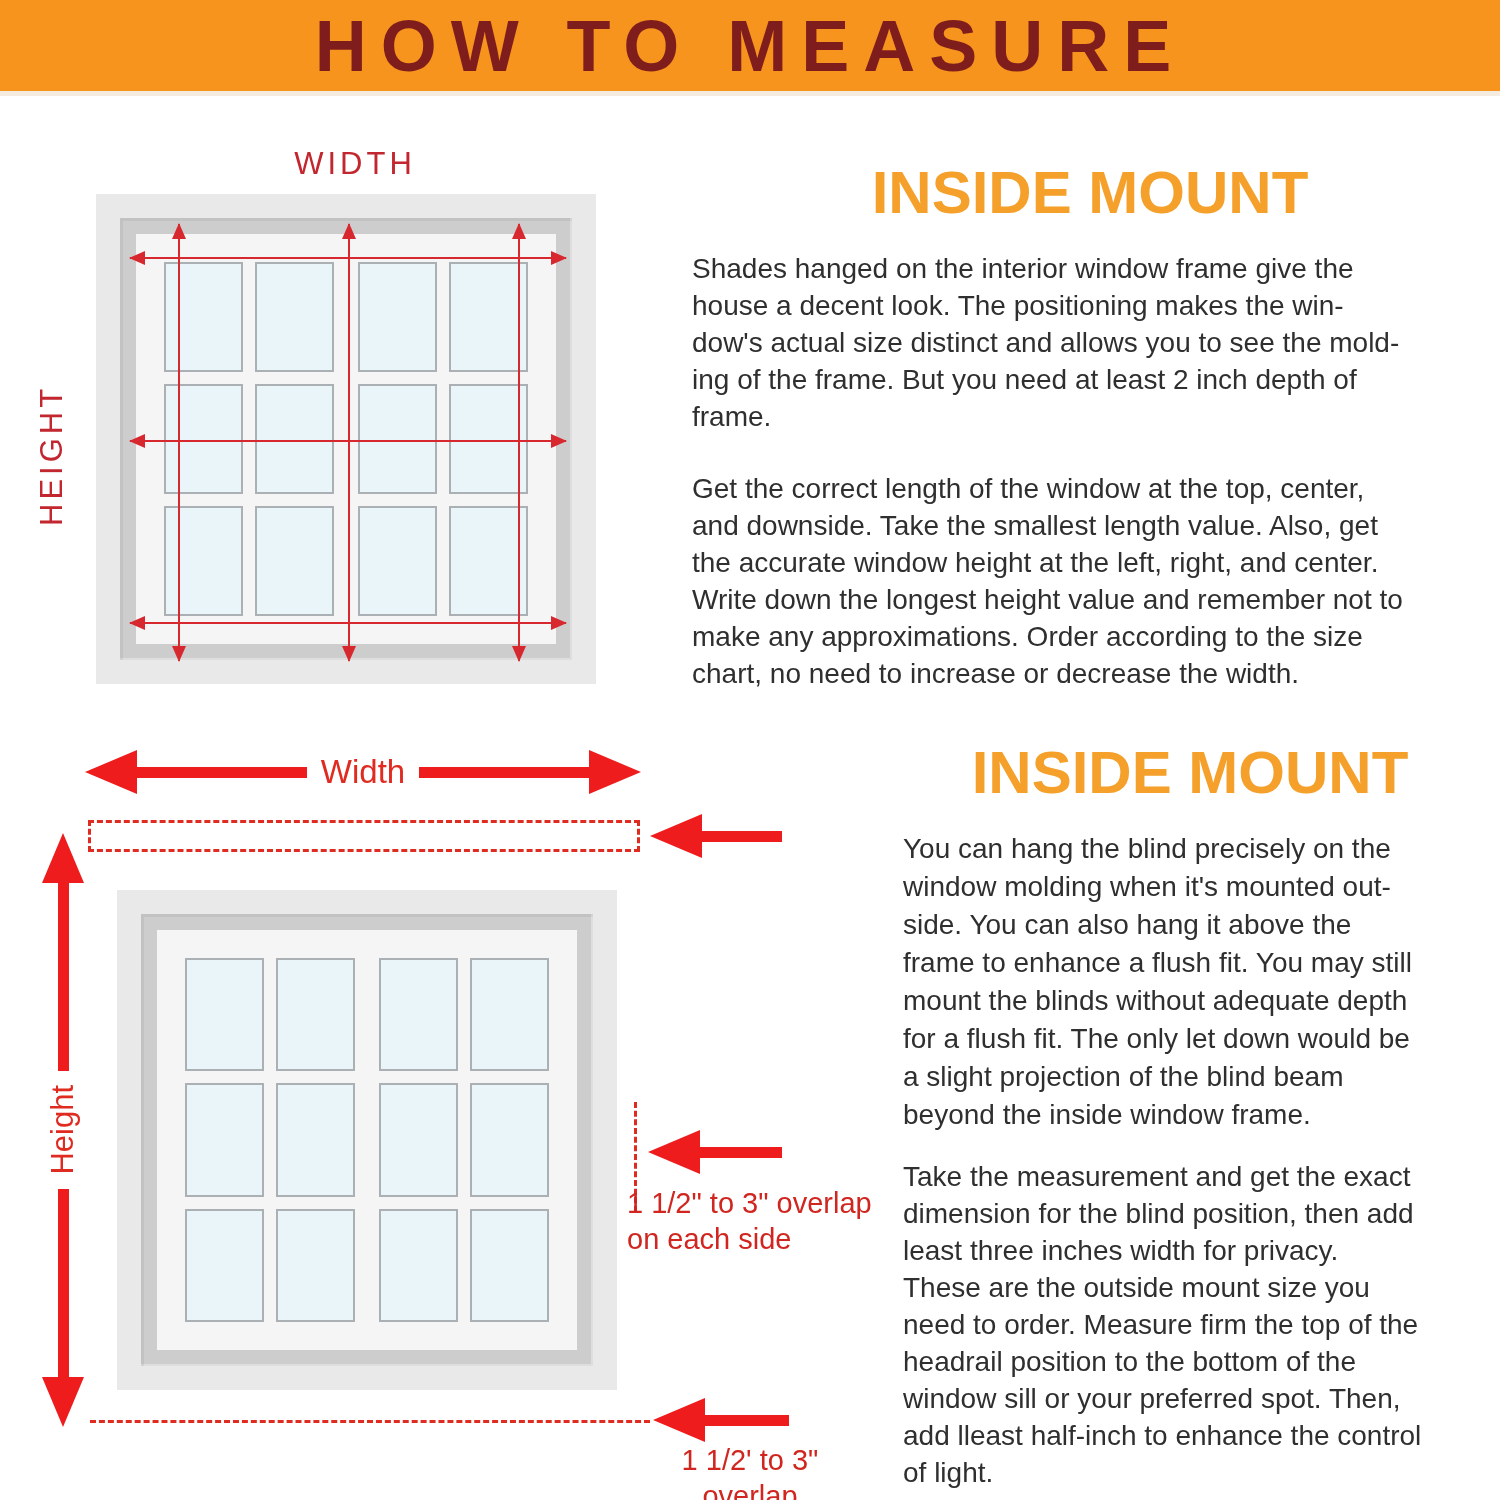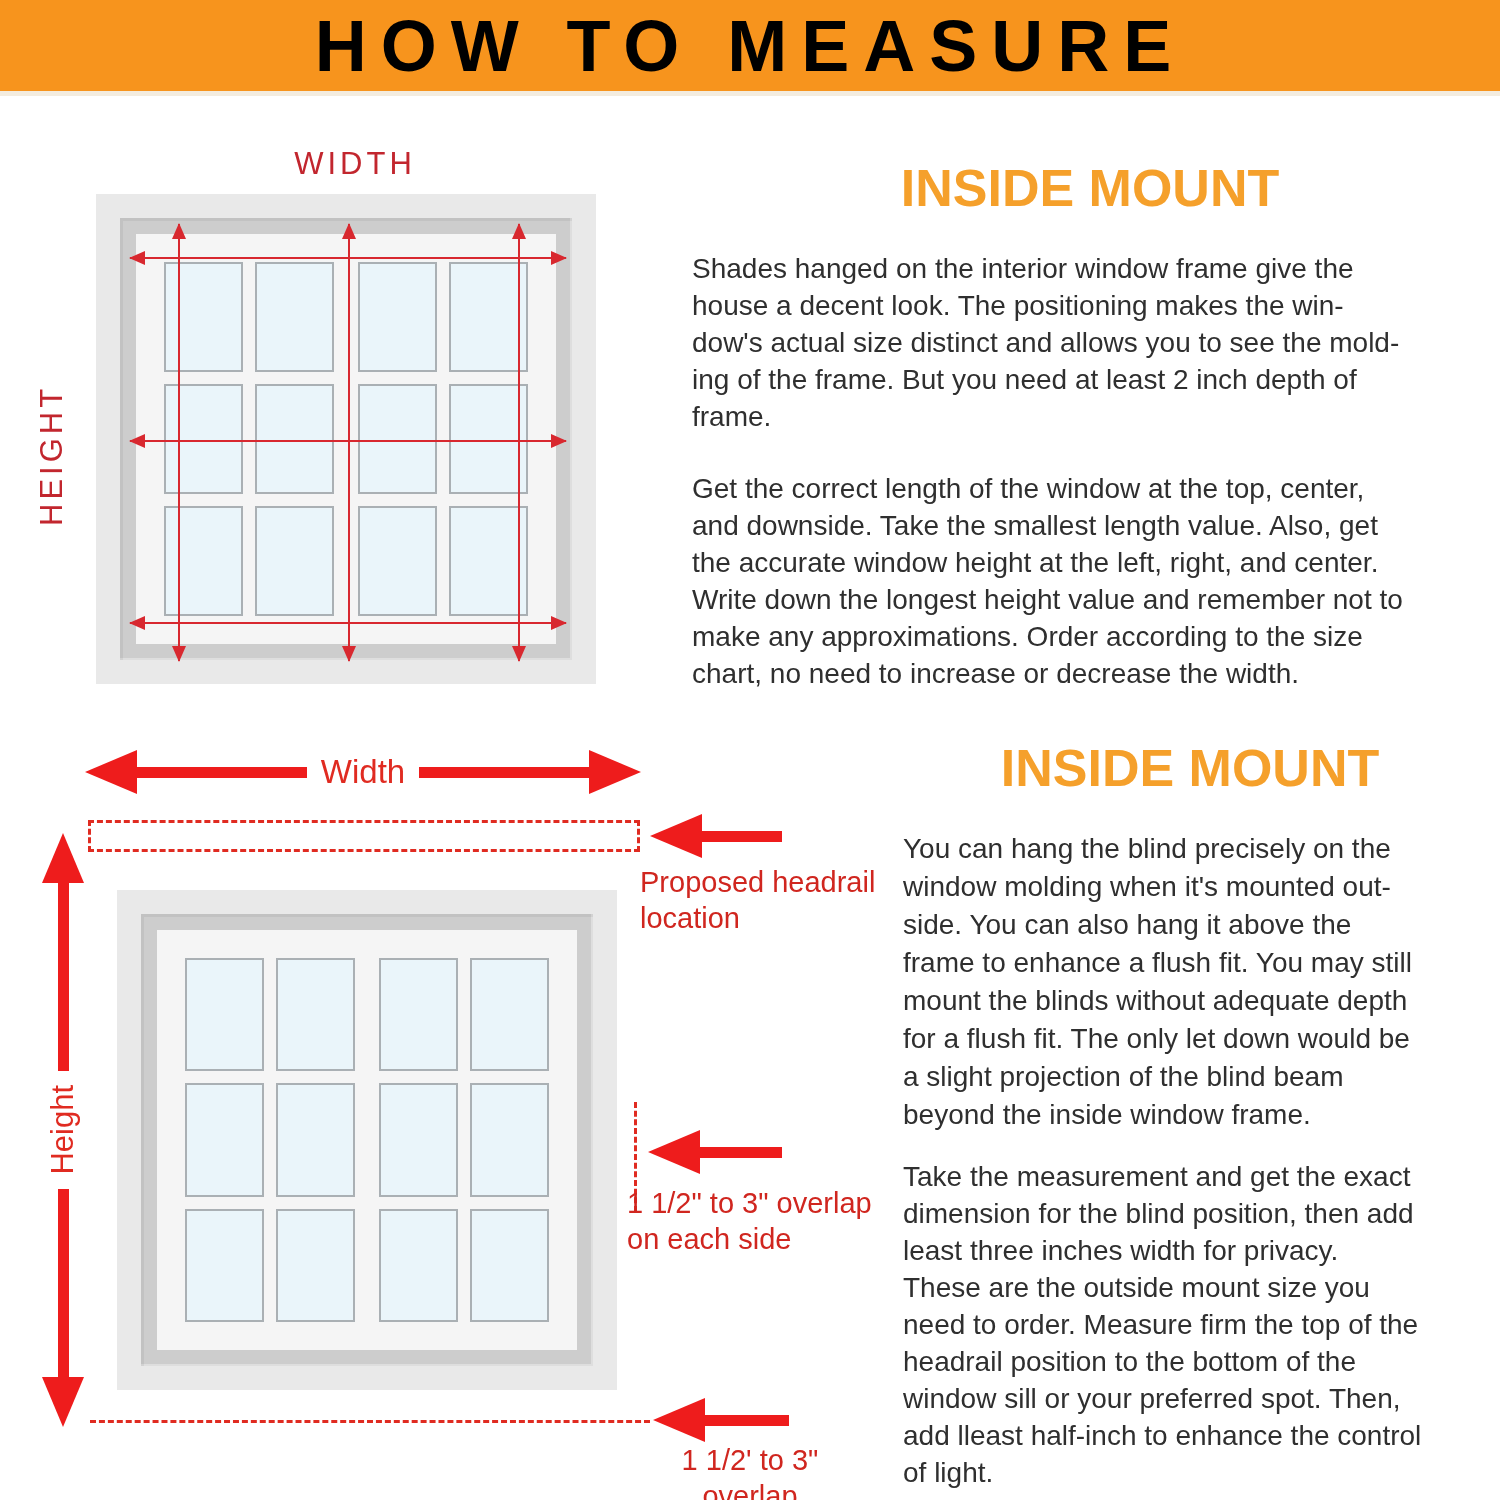--- a/index.html
+++ b/index.html
@@ -3,24 +3,24 @@
 <meta charset="utf-8">
 <style>
   * { margin:0; padding:0; box-sizing:border-box; }
   html,body { background:#fff; }
   body { font-family:"Liberation Sans","DejaVu Sans",sans-serif; }
   .page { position:relative; width:1500px; height:1500px; background:#ffffff; overflow:hidden; }
 
   
   .header { position:absolute; left:0; top:0; width:1500px; height:96px; background:#F7941D;
             display:flex; align-items:center; justify-content:center; border-bottom:5px solid #f3ecdf; }
-  .header h1 { color:#000000; font-size:72px; font-weight:bold; letter-spacing:14px; white-space:nowrap; }
-
-  
-  .sec-heading { position:absolute; text-align:center; font-size:52px; font-weight:bold; color:#F5A02B; white-space:nowrap; }
+  .header h1 { color:#7f1d1d; font-size:72px; font-weight:bold; letter-spacing:14px; white-space:nowrap; }
+
+  
+  .sec-heading { position:absolute; text-align:center; font-size:60px; font-weight:bold; color:#F5A02B; white-space:nowrap; }
   .body-text { position:absolute; font-size:28px; line-height:37px; color:#2f2f2f; white-space:pre-line; }
 
   
   .window { position:absolute; background:#e9e9e9; padding:24px; }
   .frame-mid { background:#cdcdcd; height:100%; padding:16px;
                box-shadow: inset 3px 3px 0 rgba(0,0,0,0.05), inset -2px -2px 0 rgba(255,255,255,0.35); }
   .frame-inner { background:#f5f5f5; height:100%; padding:28px; display:flex; }
   .sash { flex:1; display:grid; grid-template-columns:1fr 1fr; grid-template-rows:1fr 1fr 1fr; gap:12px; }
   .center-mullion { width:24px; }
   .pane { background:#eaf5fa; border:2px solid #aab0b4; }
@@ -131,22 +131,20 @@
       <div class="arrow-text">Width</div>
       <div class="shaft-h"></div>
       <div class="head-right"></div>
     </div>
 
     <div class="dash-rect" style="left:88px; top:90px; width:552px; height:32px;"></div>
     <div class="thick" style="left:650px; top:84px; width:132px; height:44px;">
       <div class="head-left"></div>
       <div class="shaft-h"></div>
     </div>
-    <div class="red-note" style="left:640px; top:134px;">Proposed headrail
-location</div>
 
     <div class="window" style="left:117px; top:160px; width:500px; height:500px;">
       <div class="frame-mid">
         <div class="frame-inner">
           <div class="sash">
               <div class="pane"></div>
               <div class="pane"></div>
               <div class="pane"></div>
               <div class="pane"></div>
               <div class="pane"></div>

